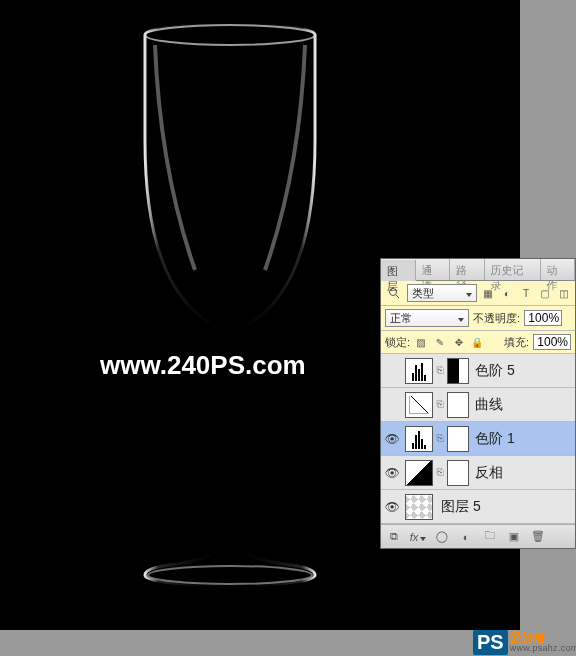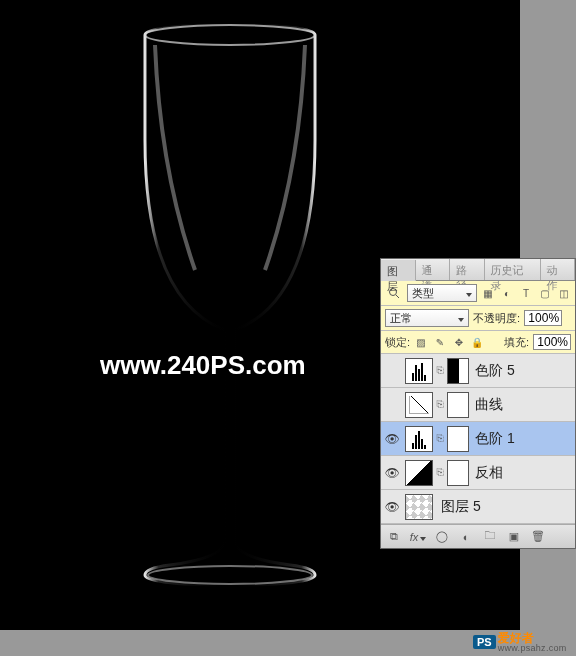--- a/index.html
+++ b/index.html
@@ -1,21 +1,21 @@
 <!DOCTYPE html>
 <html><head>
 <meta charset="utf-8">
 <style>
 *{margin:0;padding:0;box-sizing:border-box;font-family:"Microsoft YaHei",sans-serif;user-select:none}
 body{width:576px;height:656px;position:relative;background:#999;overflow:hidden}
 .canvas{position:absolute;left:0;top:0;width:520px;height:630px;background:#000}
 .glass{position:absolute;left:105px;top:20px}
 .watermark-a{position:absolute;left:100px;top:350px;color:#fff;font-family:Arial;font-size:26px;font-weight:bold;text-shadow:1px 1px 2px #000}
 .watermark-logo{position:absolute;right:3px;bottom:0;width:100px;height:28px;display:flex;align-items:center;gap:2px}
-.ps-badge{background:#0a5a8c;color:#fff;font-weight:bold;font-family:Arial;font-size:11px;padding:1px 4px;border-radius:2px}
+.ps-badge{background:#0a5a8c;color:#fff;font-weight:bold;font-family:Arial;font-size:20px;padding:1px 4px;border-radius:2px}
 .site-text{display:flex;flex-direction:column;line-height:1;font-size:12px;color:#333}
 .site-text .cn{color:#ff8a00;font-weight:bold}
 .site-text .url{font-size:9px;color:#555;letter-spacing:.3px}
 .panel{position:absolute;right:0;top:258px;width:196px;background:#fef9c3;border:1px solid #666;font-size:11px;color:#222}
 .tabs{display:flex;border-bottom:1px solid #888;background:linear-gradient(#ececec,#d6d6d6);height:22px}
 .tab{padding:4px 6px;border-right:1px solid #aaa;color:#444;cursor:default}
 .tab.active{background:#d6d6d6;border-bottom:1px solid #d6d6d6;position:relative;top:1px}
 .tab.dim{color:#888}
 .row{display:flex;align-items:center;gap:4px;padding:3px 4px;border-bottom:1px solid #bdbdbd}
 .row .drop{flex:1;height:18px;background:linear-gradient(#fff,#eee);border:1px solid #888;display:flex;align-items:center;justify-content:space-between;padding:0 4px;font-size:11px}

